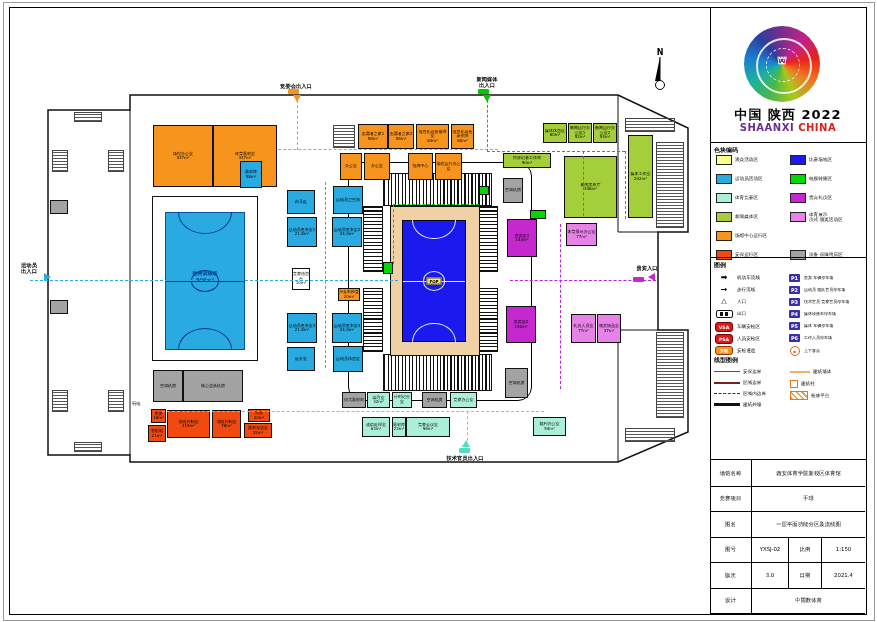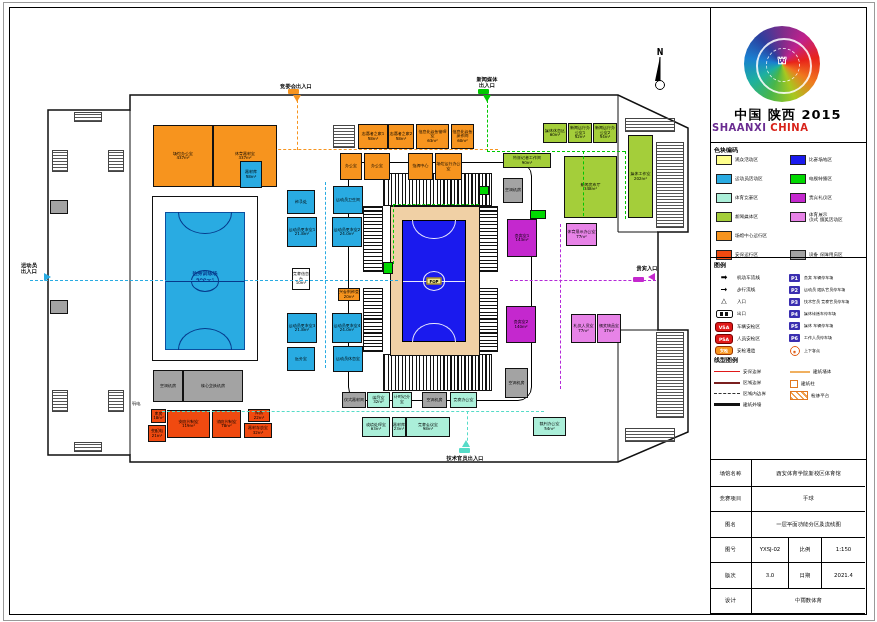--- a/index.html
+++ b/index.html
@@ -10,21 +10,21 @@
   #main-frame{left:9px;top:7px;width:856px;height:606px;border:1.5px solid #000;}
   #panel-divider{left:710px;top:8px;width:0;height:605px;border-left:1.3px solid #000;}
   
   .sec-title{font-size:6px;font-weight:bold;}
   #logo-circle{border-radius:50%;
      background:conic-gradient(from 200deg,#49b649,#1db0a0,#1a7fd0,#2b3f9e,#7b2d8b,#c0218c,#e8231a,#f07820,#a8c820,#49b649);}
   #logo-ring{border-radius:50%;border:2px solid rgba(255,255,255,.85);}
   #logo-ring2{border-radius:50%;border:1.5px dashed rgba(255,255,255,.8);}
   .logo-glyph{color:#fff;font-weight:bold;text-align:center;}
   #logo-cn{font-size:13px;font-weight:bold;letter-spacing:1px;text-align:center;}
-  #logo-en{font-size:10px;font-weight:bold;text-align:left;letter-spacing:.5px;}
+  #logo-en{font-size:10px;font-weight:bold;text-align:center;letter-spacing:.5px;}
   .swatch{width:14px;height:8px;border:1px solid #222;}
   .leg-label{font-size:4.6px;line-height:1.15;}
   .leg-row{position:absolute;display:flex;align-items:center;gap:3px;}
   .p-badge{width:11px;height:8px;background:#3a2eb0;color:#fff;font-size:5px;font-weight:bold;
            display:flex;align-items:center;justify-content:center;border-radius:1px;}
   .red-badge{width:16px;height:8px;background:#e01818;color:#fff;font-size:4.6px;font-weight:bold;
            display:flex;align-items:center;justify-content:center;border-radius:3px;border:.5px solid #700;}
   .pill-badge{width:16px;height:7px;background:#f7941e;color:#fff;font-size:4px;font-weight:bold;
            display:flex;align-items:center;justify-content:center;border-radius:3px;border:.5px solid #930;}
   .tri-icon{font-size:7px;line-height:1;}
@@ -361,21 +361,21 @@
       <line x1="10" y1="0" x2="10" y2="24" stroke="#000" stroke-width="1"></line>
       <polygon points="10,0 10,24 5,24" fill="#000"></polygon>
       <circle cx="10" cy="28" r="4.5" fill="none" stroke="#000" stroke-width="1"></circle>
     </svg>
   </div>
 
   <div class="abs" id="logo-circle" style="left:744px;top:26px;width:76px;height:76px;"></div>
   <div class="abs" id="logo-ring" style="left:756px;top:38px;width:52px;height:52px;"></div>
   <div class="abs" id="logo-ring2" style="left:766px;top:48px;width:32px;height:32px;"></div>
   <div class="abs logo-glyph" style="left:744px;top:54px;width:76px;font-size:11px;">⛫</div>
-  <div class="abs" id="logo-cn" style="left:712px;top:106px;width:152px;">中国 陕西 2015</div>
+  <div class="abs" id="logo-cn" style="left:712px;top:106px;width:152px;">中国 陕西 2022</div>
   <div class="abs" id="logo-en" style="left:712px;top:122px;width:152px;">
     <span style="color:#6a2c91;">SHAANXI</span>
     <span style="color:#d8231a;">CHINA</span>
   </div>
   <div class="abs" style="left:710px;top:142px;width:156px;border-top:1px solid #000;"></div>
 
   <div class="abs sec-title" style="left:714px;top:146px;">色块编码</div>
   <div id="color-legend">
       <div class="leg-row" style="left: 716px; top: 155px;">
         <div class="swatch" style="background: rgb(255, 255, 140);"></div>

